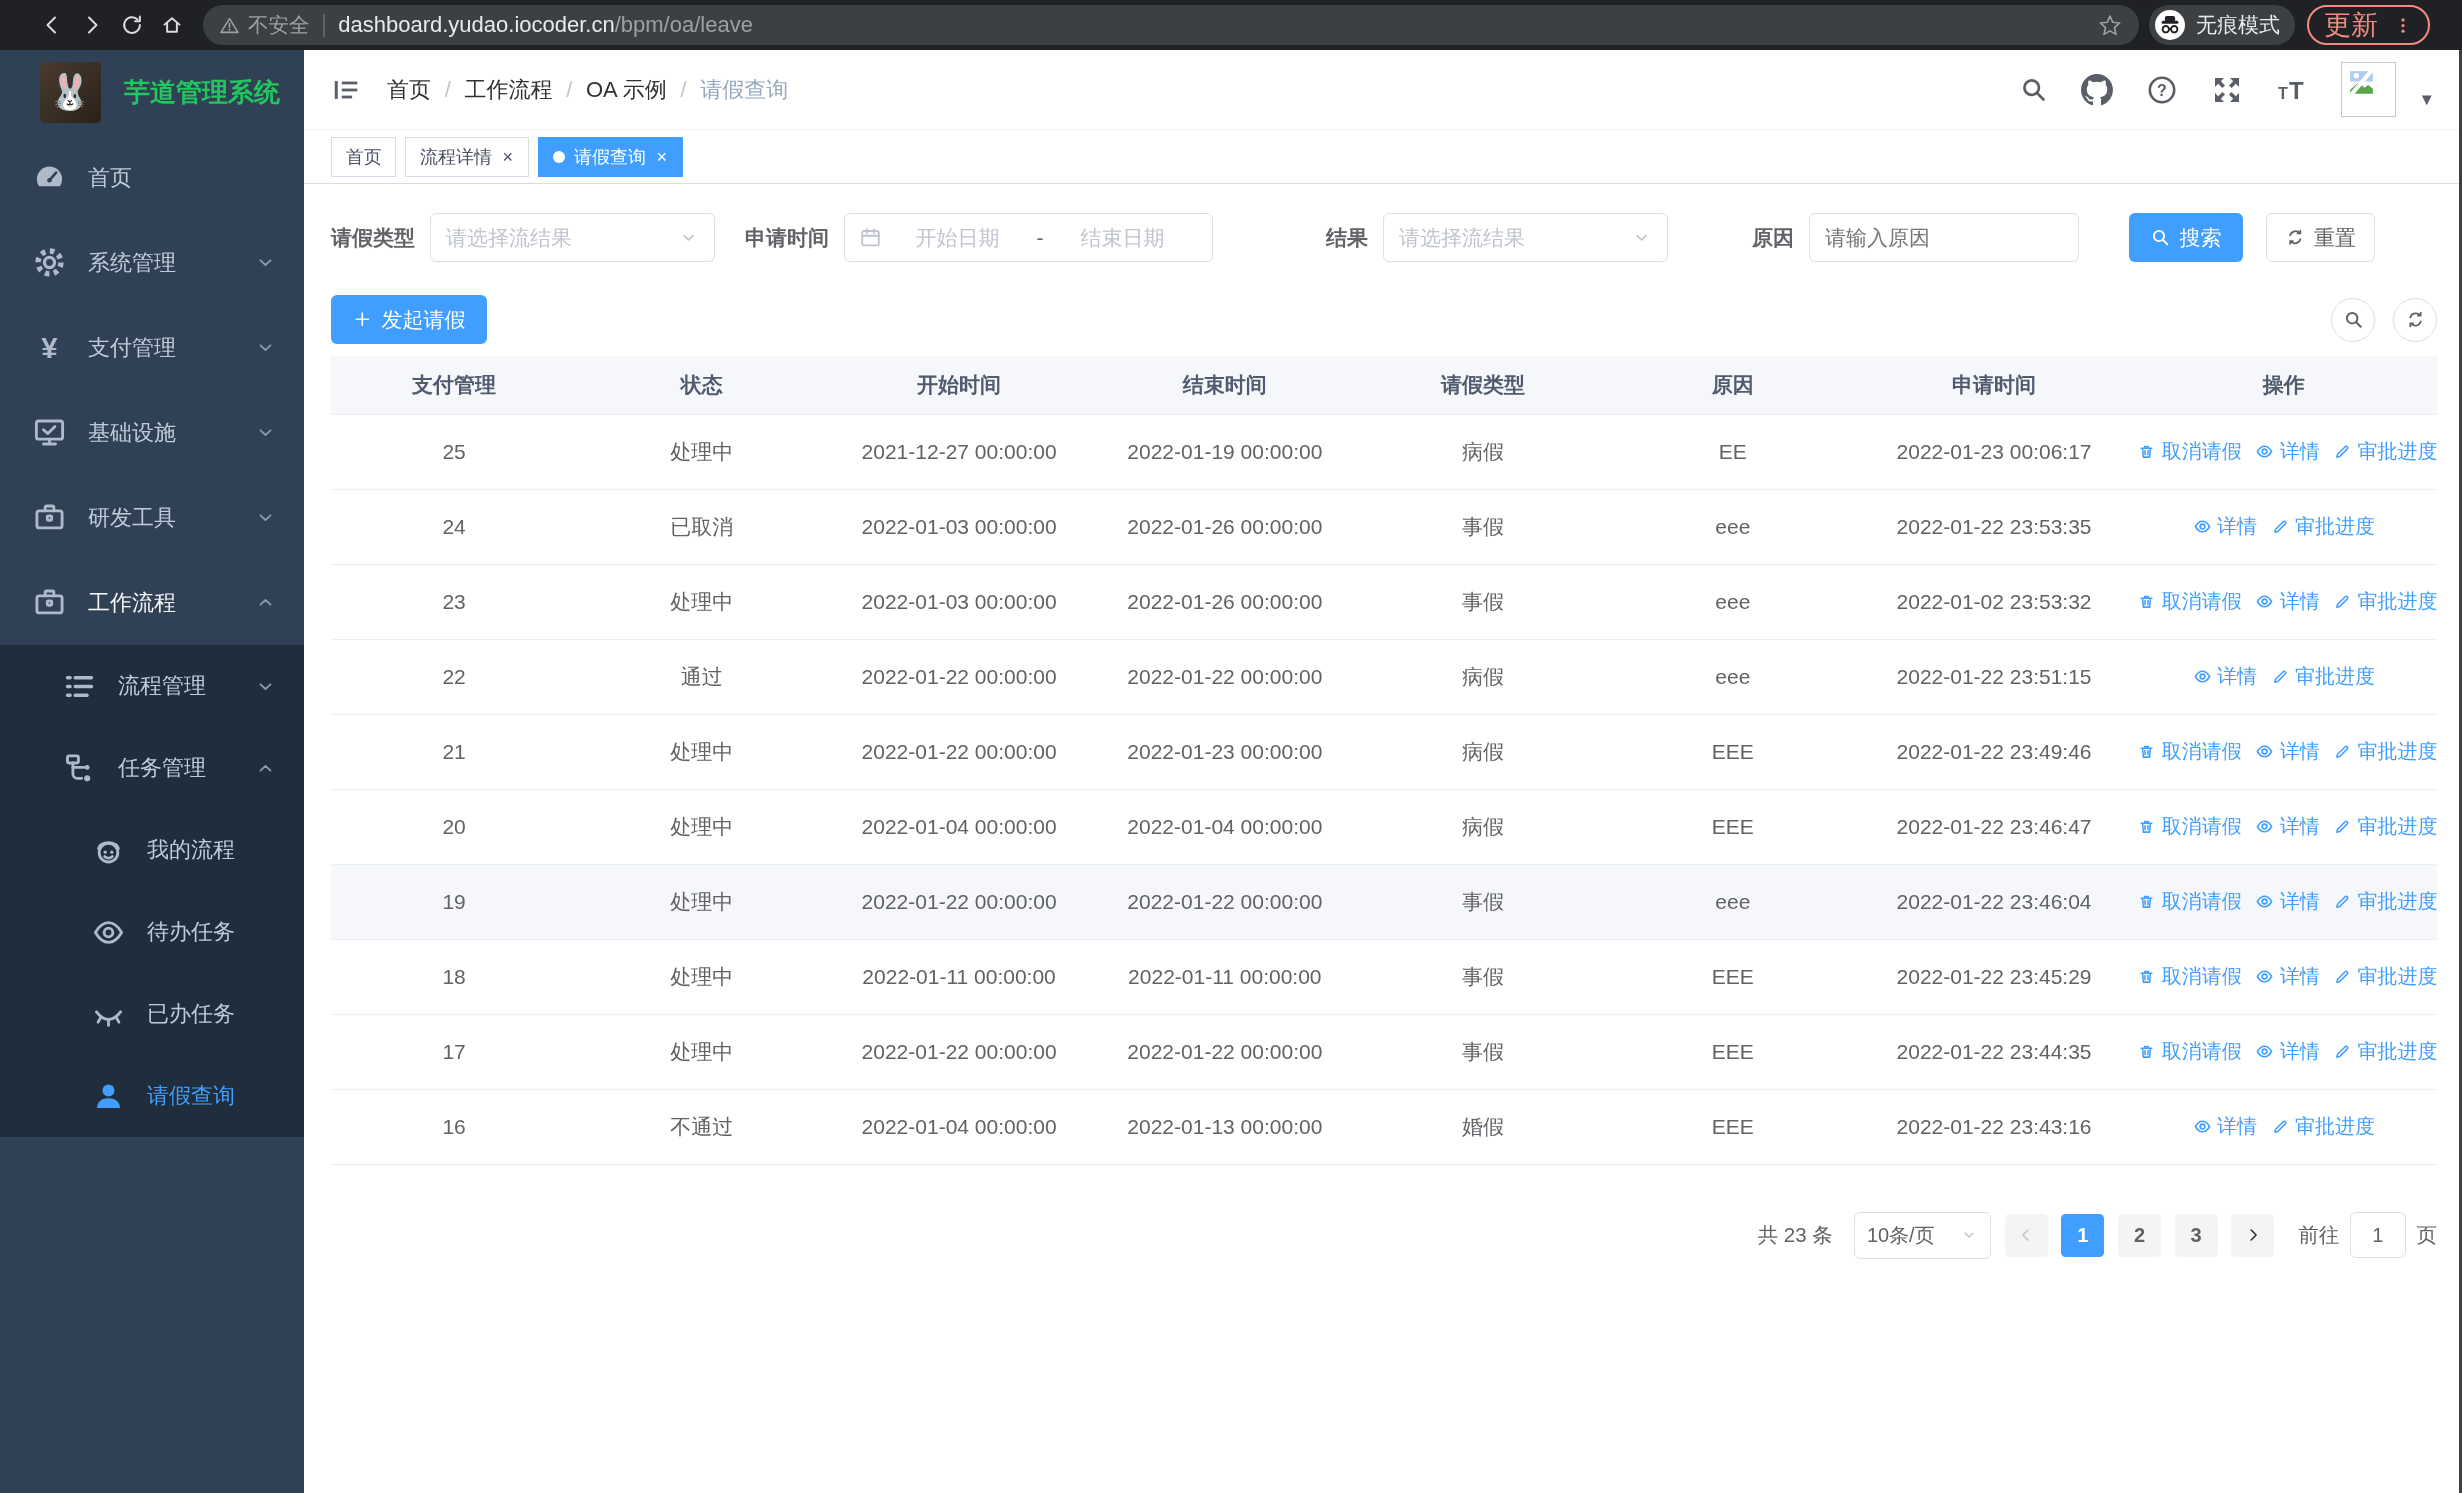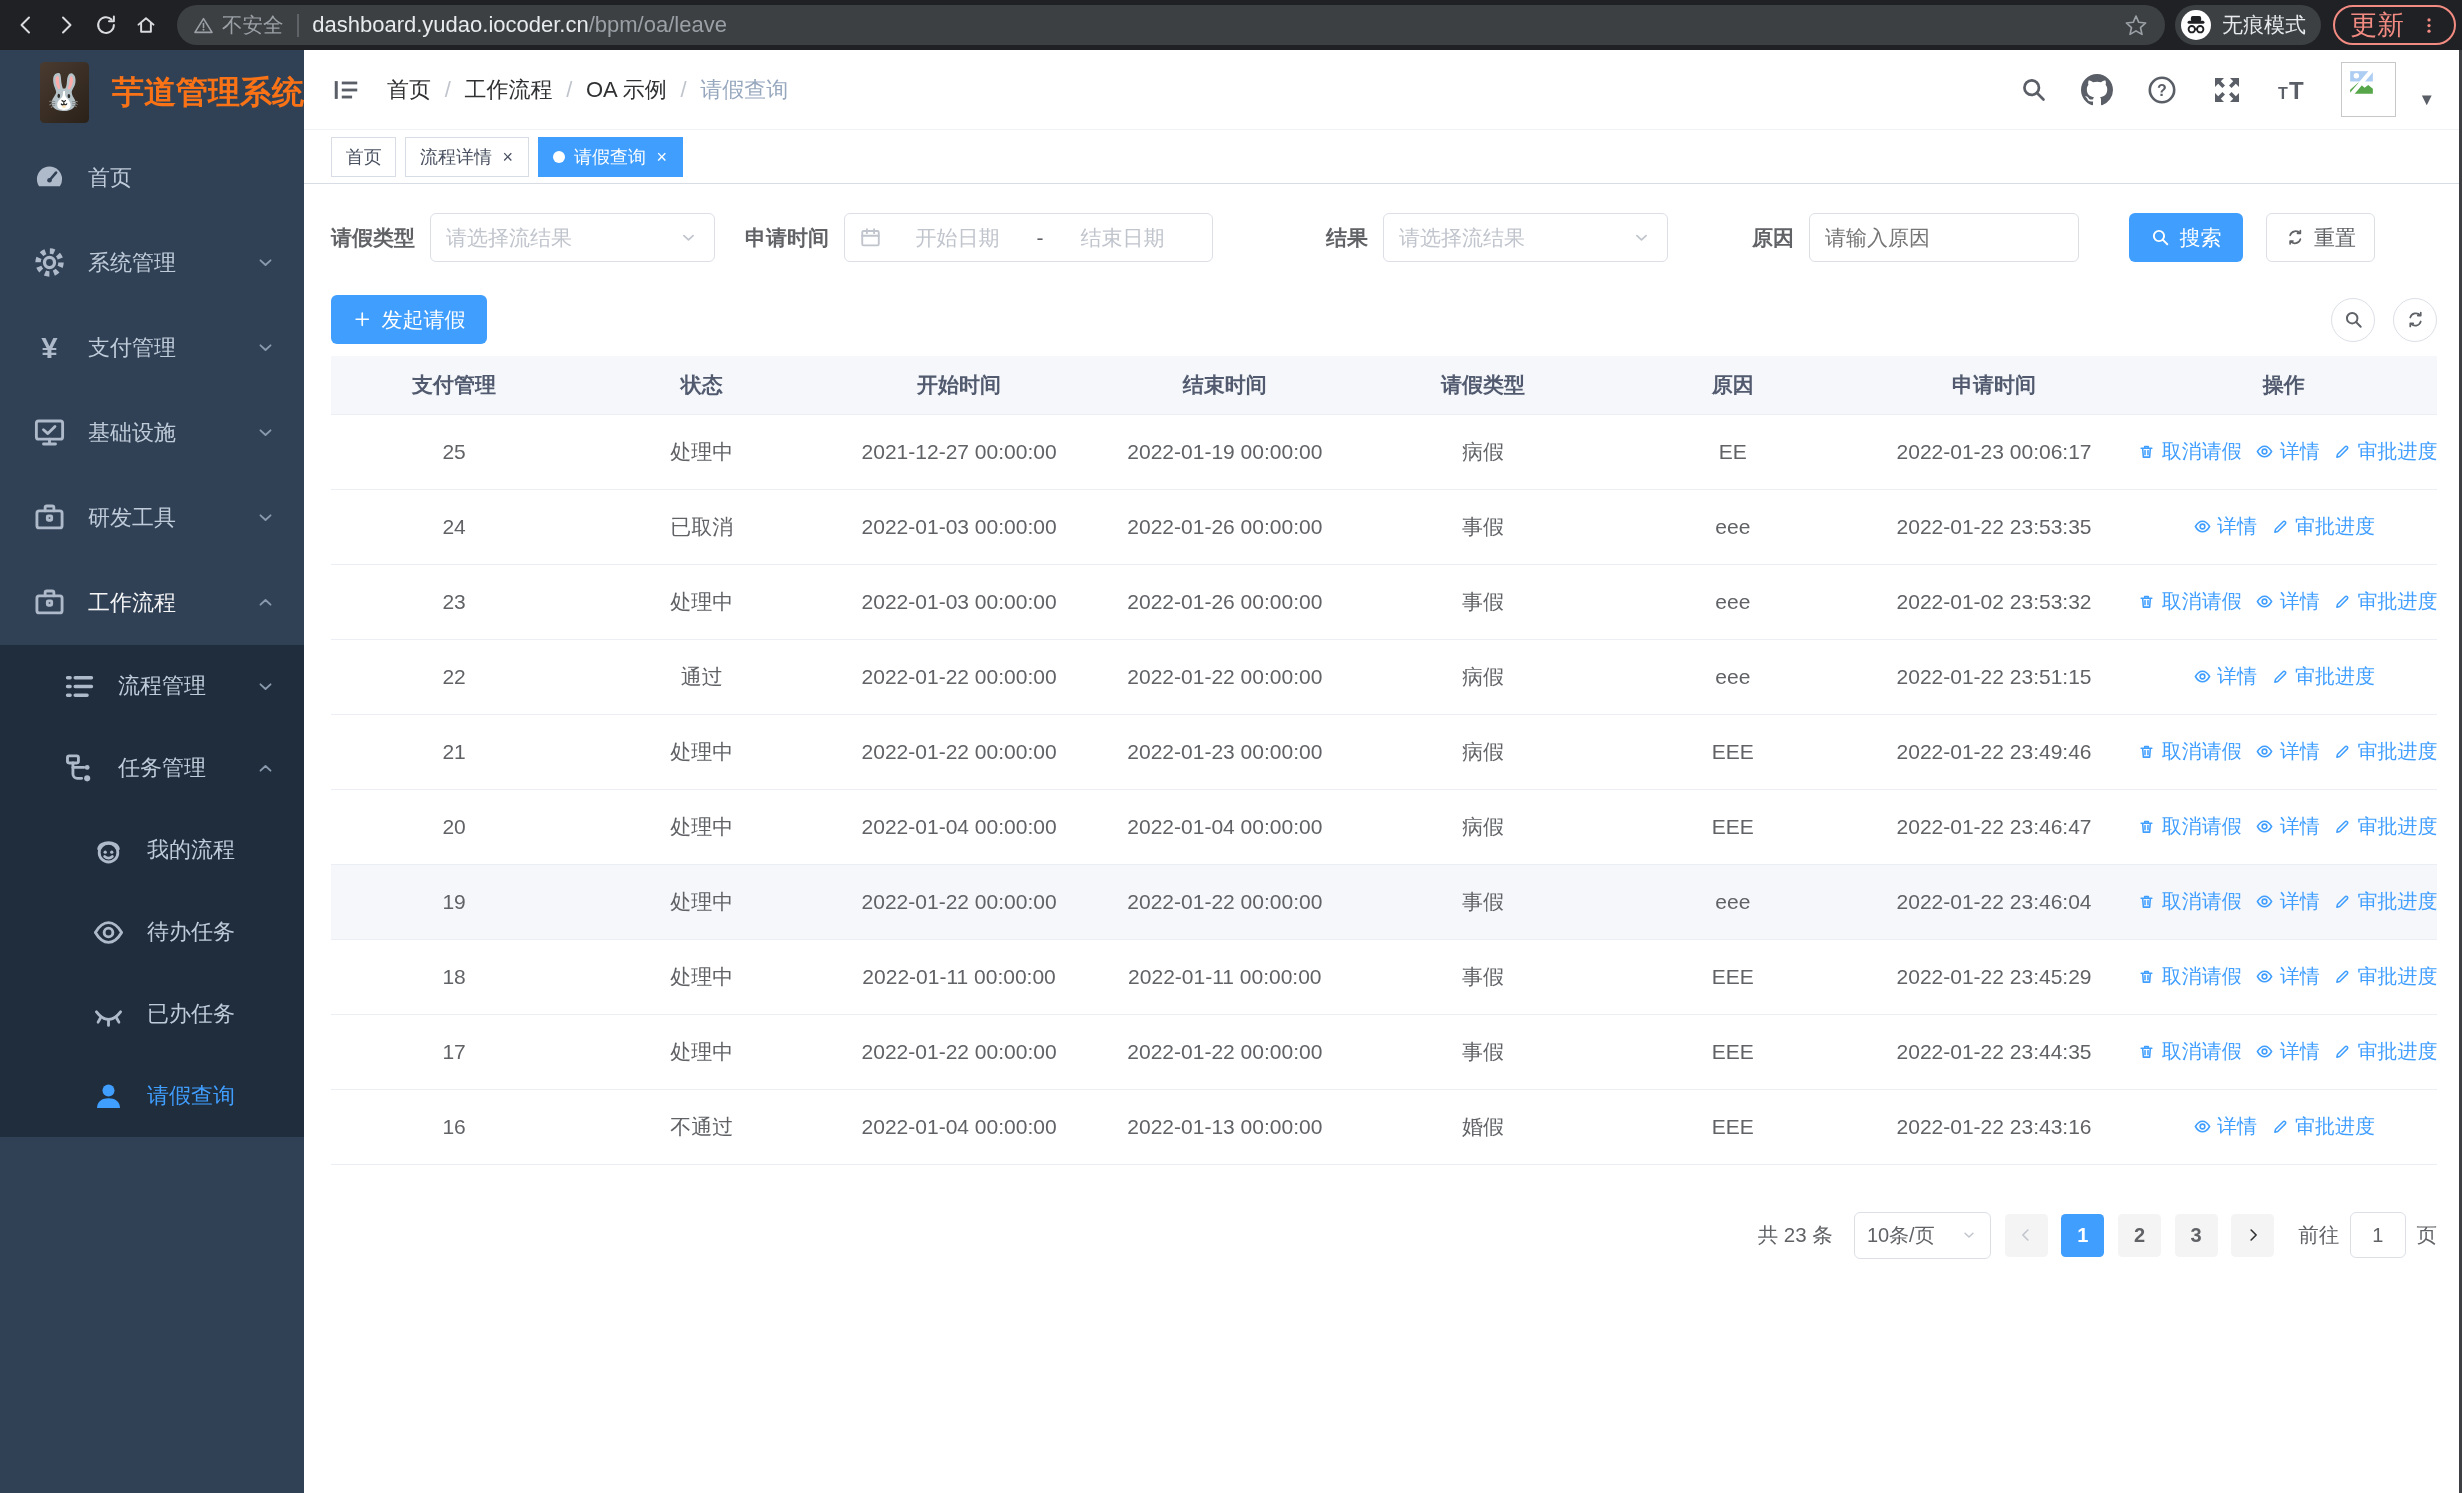--- a/index.html
+++ b/index.html
@@ -7,21 +7,21 @@
   body {
     font-family: "Liberation Sans", sans-serif;
     background: #fff;
     overflow: hidden;
     position: relative;
   }
   [data-icon]{ display:inline-flex; align-items:center; justify-content:center; }
   [data-icon] svg{ width:100%; height:100%; display:block; }
 
   
-  .browser{ height:50px; background:#202124; display:flex; align-items:center; padding:0 6px; }
+  .browser{ height:50px; background:#202124; display:flex; align-items:center; padding:0 32px; }
   .b-btn{ width:40px; height:40px; display:flex; align-items:center; justify-content:center; color:#dadce0; border-radius:50%; flex:0 0 auto; }
   .b-btn [data-icon]{ width:24px; height:24px; }
   .url-pill{ flex:1; height:40px; background:#3c4043; border-radius:20px; display:flex; align-items:center; padding:0 16.7px; margin:0 10.6px; min-width:0; }
   .sec-icon{ width:21px; height:21px; color:#9aa0a6; }
   .sec-label{ font-size:20.5px; color:#9aa0a6; margin-left:7.6px; }
   .url-div{ width:1.5px; height:23px; background:#5f6368; margin:0 13.7px; }
   .url-host{ font-size:22px; color:#e8eaed; }
   .url-path{ font-size:22px; color:#9aa0a6; }
   .star{ margin-left:auto; width:24px; height:24px; color:#9aa0a6; }
   .incog-chip{ height:40px; background:#3c4043; border-radius:20px; display:flex; align-items:center; gap:10.6px; padding:0 15px 0 6px; flex:0 0 auto; }
@@ -32,21 +32,21 @@
   .dots-v{ width:20px; height:23px; color:#f28b82; }
 
   
   .app{ display:flex; height:1443px; }
   .edge-strip{ position:absolute; right:0; top:50px; width:3px; height:1443px; background:#3e3f43; }
 
   
   .sidebar{ width:304px; background:#304156; flex:0 0 auto; display:flex; flex-direction:column; }
   .logo-row{ height:85px; display:flex; align-items:center; padding-left:40px; }
   .logo-img{ width:61px; height:61px; border-radius:4.6px; background:linear-gradient(135deg,#4a3b30,#2a2119); display:flex; align-items:center; justify-content:center; font-size:35px; overflow:hidden; }
-  .logo-title{ margin-left:23px; font-size:32px; font-weight:600; color:#f97316; white-space:nowrap; }
+  .logo-title{ margin-left:23px; font-size:26px; font-weight:600; color:#22c55e; white-space:nowrap; }
   .side-item{ display:flex; align-items:center; cursor:pointer; }
   .side-item.level0{ height:85px; padding:0 27px 0 32px; }
   .side-item.level1{ height:82px; padding:0 27px 0 62px; background:#1f2d3d; }
   .side-item.level2{ height:82px; padding:0 27px 0 91px; background:#1f2d3d; }
   .icon-slot{ width:35px; height:35px; margin-right:21px; color:#aeb9c9; flex:0 0 auto; }
   .side-label{ font-size:22px; color:#bfcbd9; white-space:nowrap; }
   .side-chevron{ width:23px; height:23px; margin-left:auto; color:#8a99ad; }
   .side-item.active-parent .side-label{ color:#f4f4f5; }
   .side-item.active .side-label, .side-item.active .icon-slot{ color:#409eff; }
 

